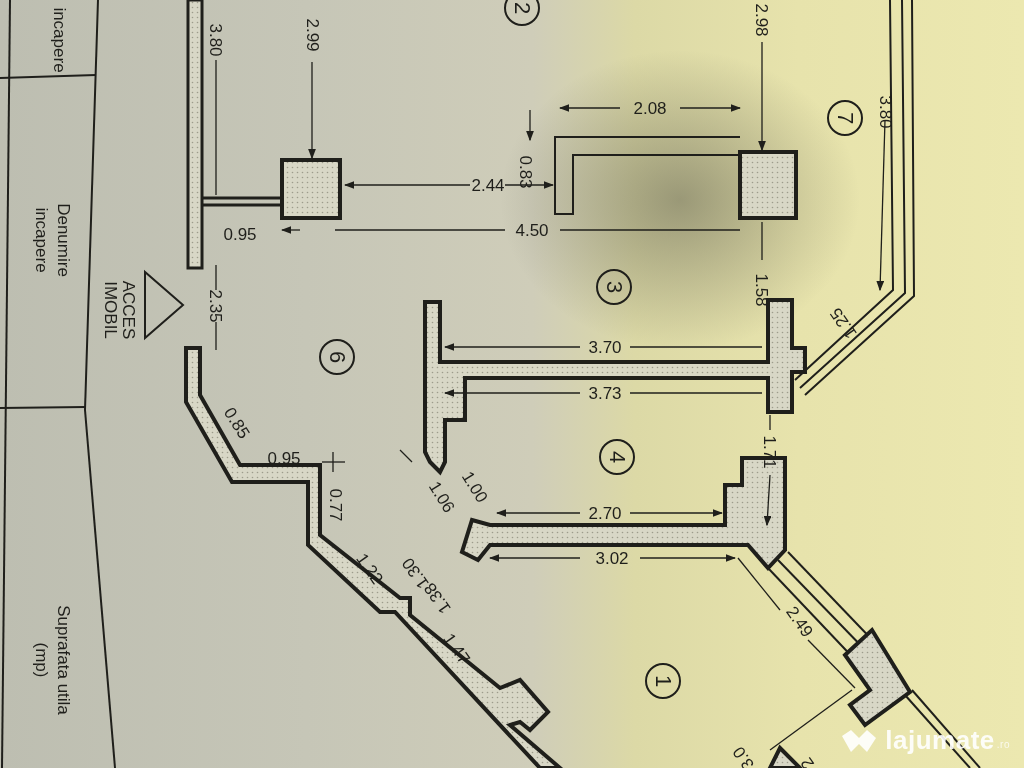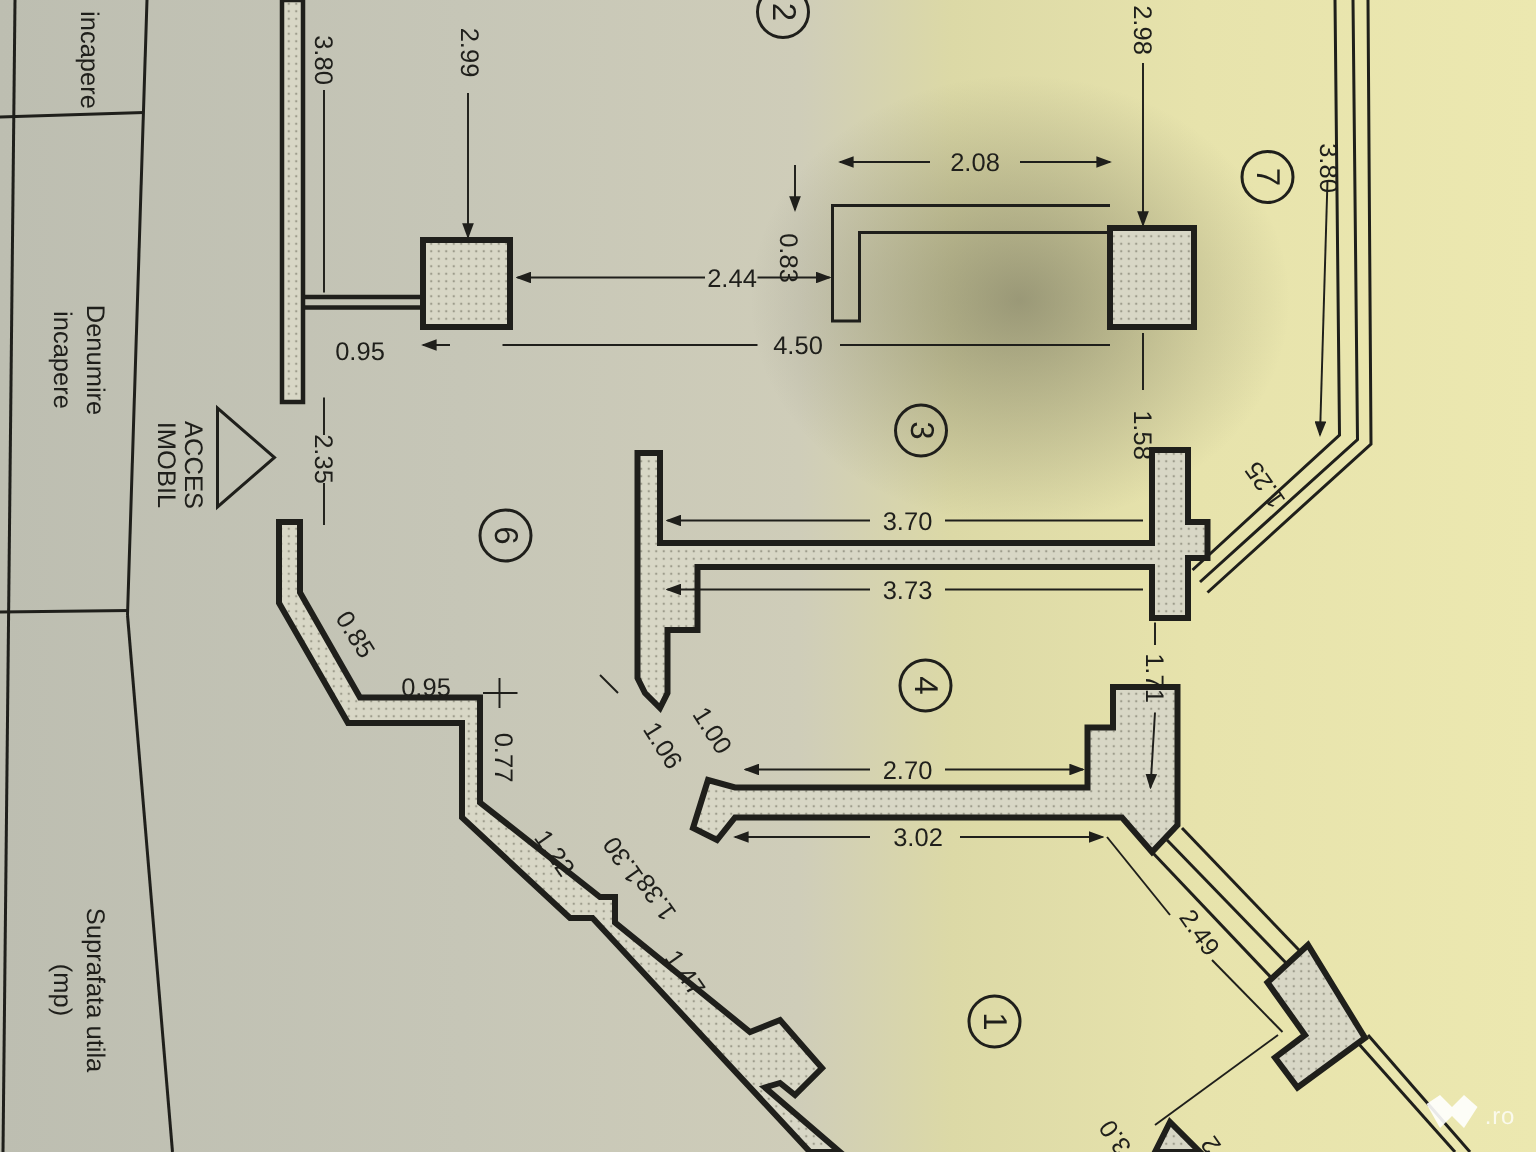--- a/index.html
+++ b/index.html
@@ -16,21 +16,21 @@
   }
   #plan { position: absolute; left: 0; top: 0; }
   .dim { font-size: 17px; fill: #1f1f1b; font-family: "Liberation Sans", sans-serif; }
   .room-num { font-size: 22px; fill: #1f1f1b; font-family: "Liberation Sans", sans-serif; }
   .tbl-text { font-size: 17px; fill: #1f1f1b; font-family: "Liberation Sans", sans-serif; }
   #watermark {
     position: absolute; right: 14px; bottom: 12px; display: flex; align-items: center; gap: 6px;
     color: rgba(255,255,255,0.9); font-family: "Liberation Sans", sans-serif; font-weight: bold;
     font-size: 26px; letter-spacing: 0.5px;
   }
-  #watermark .tld { font-size: 16px; font-weight: normal; opacity: 0.85; margin-left: -4px; margin-top: 8px; }
+  #watermark .tld { font-size: 10px; font-weight: normal; opacity: 0.85; margin-left: -4px; margin-top: 8px; }
 </style>
 </head>
 <body>
 
 <div id="paper"></div>
 
 <svg id="plan" width="1024" height="768" viewBox="0 0 1024 768">
   <defs>
     <pattern id="dots" width="5" height="5" patternUnits="userSpaceOnUse">
       <rect width="5" height="5" fill="#d8d7c6"></rect>
@@ -192,14 +192,15 @@
       <circle cx="663" cy="681" r="17" fill="none" stroke="#1f1f1b" stroke-width="2"></circle>
       <text class="room-num" transform="translate(656,681) rotate(90)" text-anchor="middle">1</text>
     </g>
   </g>
 </svg>
 
 <div id="watermark">
   <svg width="40" height="30" viewBox="0 0 40 30">
     <path d="M3,10 L12,4 L20,12 L28,4 L37,12 L28,26 L20,18 L12,26 Z" fill="rgba(255,255,255,0.9)"></path>
   </svg>
+  <span>lajumate</span>
   <span class="tld">.ro</span>
 </div>
 
 </body></html>

